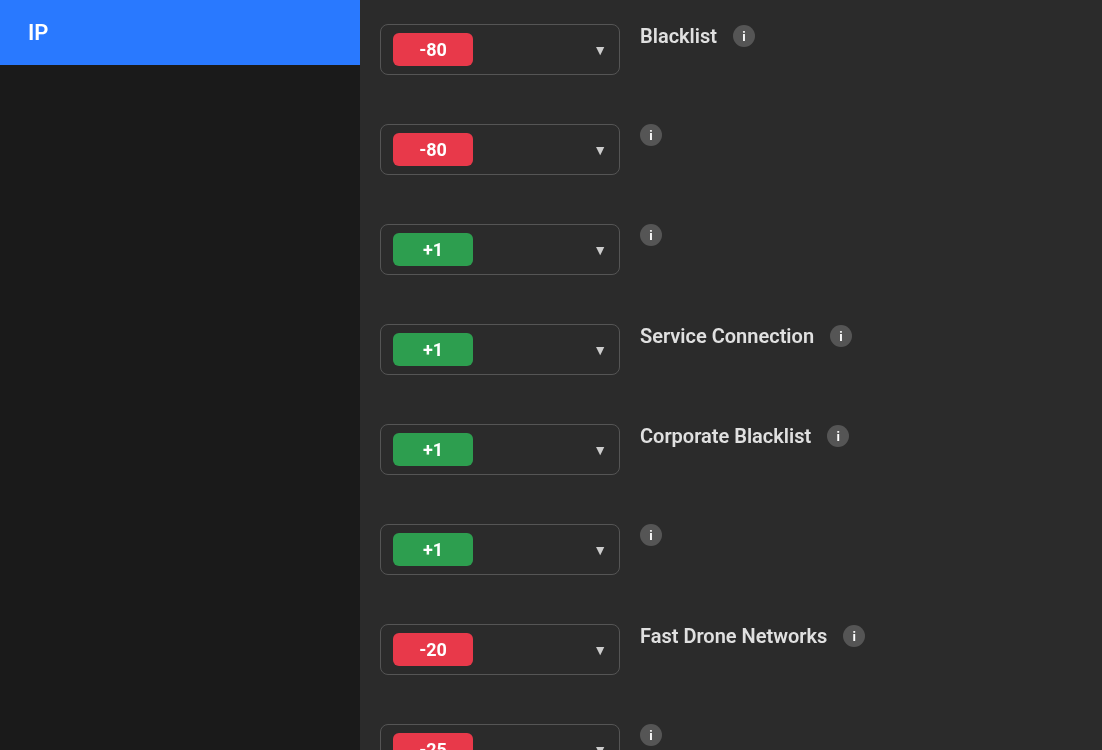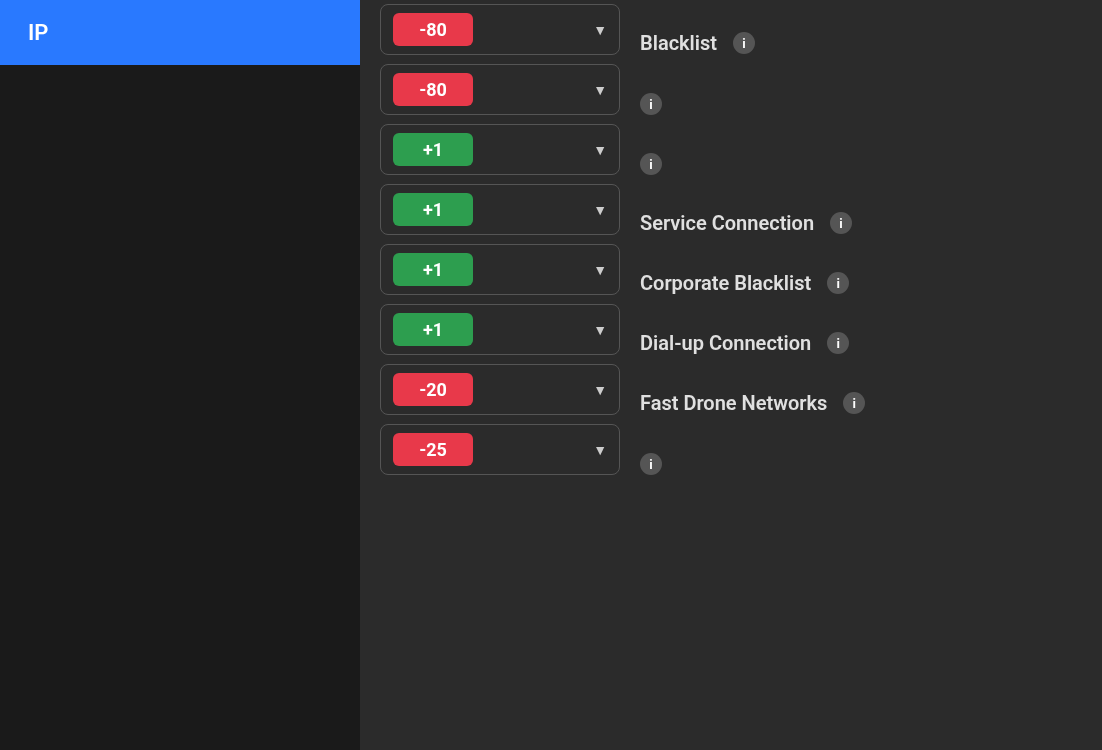--- a/index.html
+++ b/index.html
@@ -39,22 +39,22 @@
       flex: 1;
       padding: 0 20px;
       display: flex;
       flex-direction: column;
       gap: 0px;
       overflow-y: auto;
     }
 
     .row {
       display: flex;
-      align-items: flex-end;
-      padding: 4px 0;
+      align-items: flex-start;
+      padding: 24px 0;
       gap: 20px;
       border-bottom: 1px solid transparent;
     }
 
     .dropdown-container {
       width: 240px;
       border: 1.5px solid #555;
       border-radius: 8px;
       display: flex;
       align-items: center;
@@ -170,21 +170,20 @@
         <span>Corporate Blacklist</span>
         <span class="info-icon">i</span>
       </div>
     </div>
     <div class="row">
       <div class="dropdown-container">
         <span class="score-badge score-green">+1</span>
         <span class="dropdown-arrow">▼</span>
       </div>
       <div class="row-label">
-        <span>Dial-up Connection</span>
         <span class="info-icon">i</span>
       </div>
     </div>
     <div class="row">
       <div class="dropdown-container">
         <span class="score-badge score-red">-20</span>
         <span class="dropdown-arrow">▼</span>
       </div>
       <div class="row-label">
         <span>Fast Drone Networks</span>

